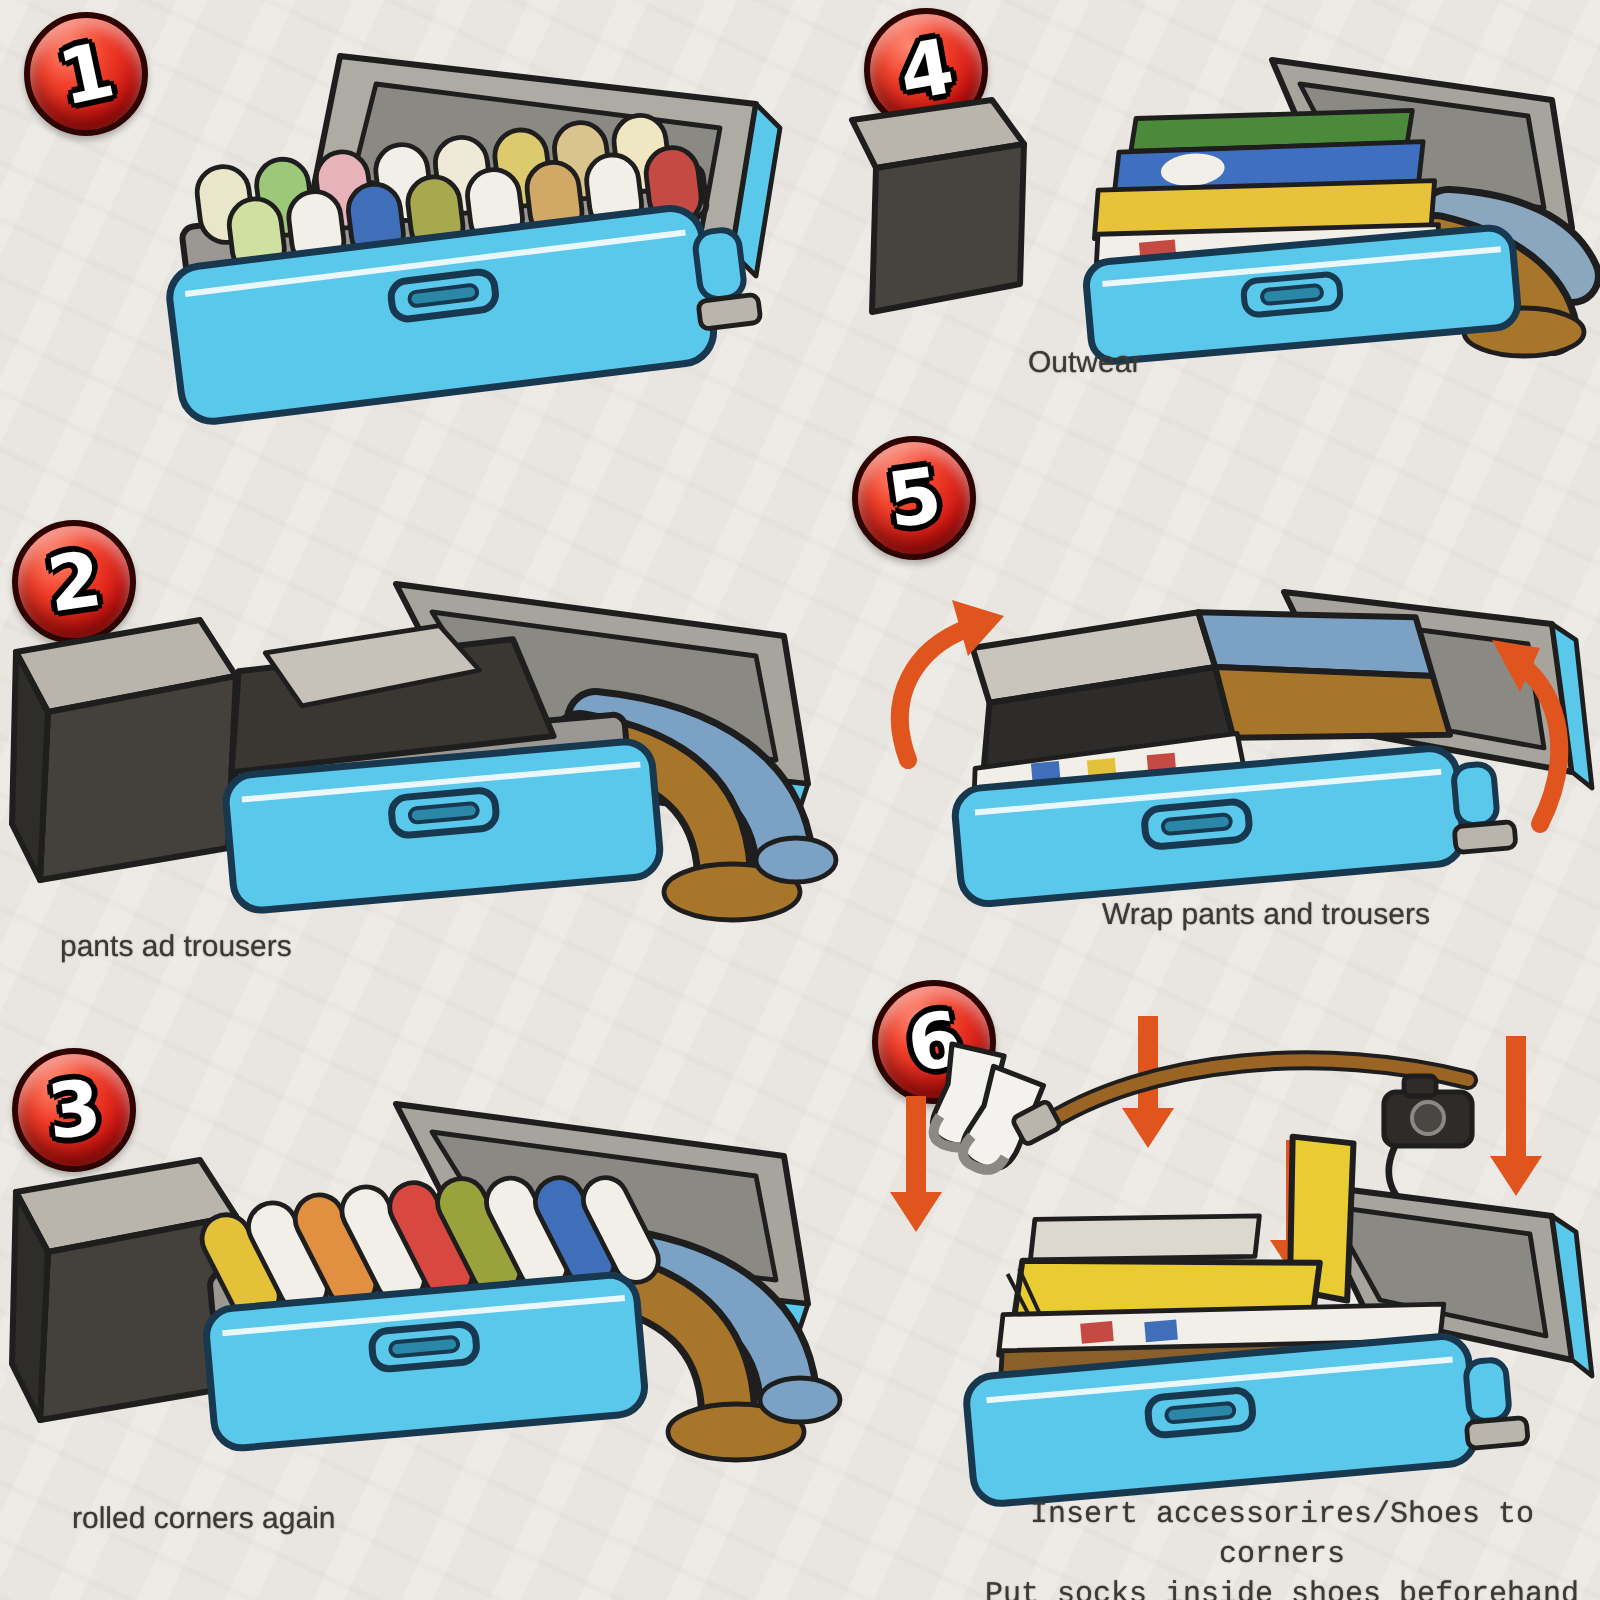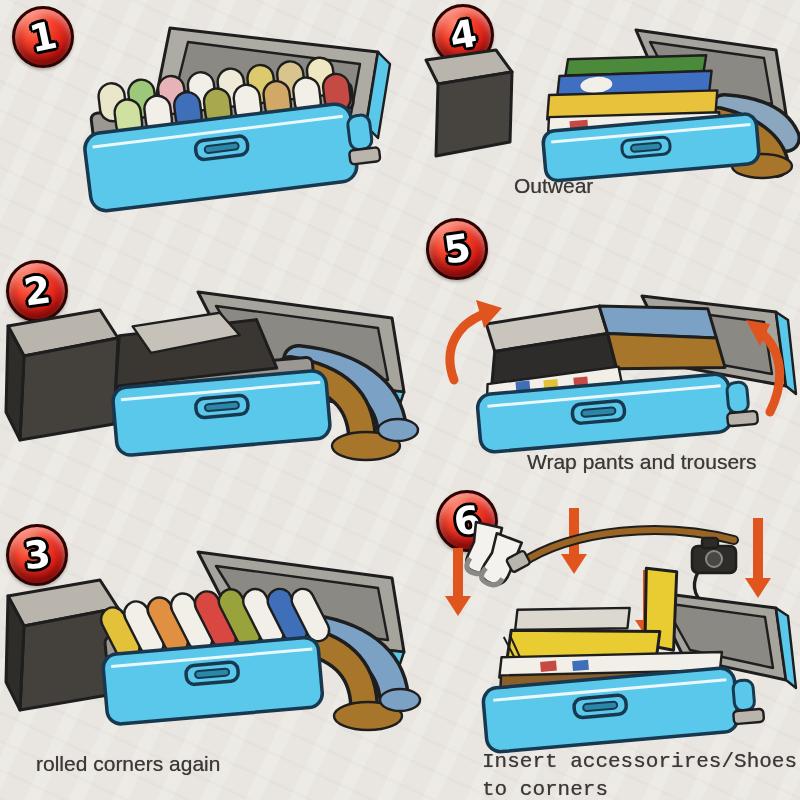--- a/index.html
+++ b/index.html
@@ -22,23 +22,24 @@
     box-sizing:border-box;
   }
   .badge span{
     color:#fff;font-weight:bold;font-size:38px;line-height:1;
     font-family:"DejaVu Sans",sans-serif;
     text-shadow:-2px -2px 0 #000, 2px -2px 0 #000, -2px 2px 0 #000, 2px 2px 0 #000,
                  0 -3px 0 #000, 0 3px 0 #000, -3px 0 0 #000, 3px 0 0 #000;
   }
   .caption{
     position:absolute;
-    font-size:21px;line-height:1.32;color:#3b3835;
+    font-size:15px;line-height:1.32;color:#3b3835;
     text-shadow:0 0 .7px rgba(59,56,53,.75);
     white-space:pre-line;
+    text-align:center;
   }
   svg{position:absolute;overflow:visible;}
   .ol{stroke:#1e1e1e;stroke-width:3;stroke-linejoin:round;}
   .ol2{stroke:#1e1e1e;stroke-width:2.4;stroke-linejoin:round;}
 </style>
 </head>
 <body>
 
 <div id="canvas">
 
@@ -119,20 +120,21 @@
       <polygon class="ol" points="126,60 264,56 280,106 118,110" fill="#3a3733"></polygon>
       <polygon class="ol2" points="140,52 228,46 246,70 156,80" fill="#c6c2ba"></polygon>
       <rect x="114" y="112" width="214" height="68" rx="14" fill="#5ac8ea" stroke="#17384f" stroke-width="3.5"></rect>
       <line x1="122" y1="124" x2="322" y2="124" stroke="#eaf7fc" stroke-width="3"></line>
       <g>
         <rect x="196" y="130" width="52" height="19" rx="8" fill="#5ac8ea" stroke="#17384f" stroke-width="3.5"></rect>
         <rect x="205" y="136" width="34" height="7" rx="3.5" fill="#2b87a8" stroke="#17384f" stroke-width="2"></rect>
       </g>
     </g>
   </svg>
+  <div class="caption" style="left:30px;top:464px;">pants ad trousers</div>
 
   <div class="badge" style="left:6px;top:524px;">
     <span style="transform:rotate(-6deg);">3</span>
   </div>
 
   <svg style="left:0px;top:532px;" width="420" height="204" viewBox="0 0 420 204">
     <g>
       <polygon class="ol" points="8,64 100,48 118,76 24,94" fill="#b9b5ac"></polygon>
       <polygon class="ol" points="24,94 118,76 114,162 20,178" fill="#44413d"></polygon>
       <polygon class="ol" points="8,64 24,94 20,178 6,150" fill="#2f2d2a"></polygon>
@@ -247,21 +249,21 @@
     </g>
     <g>
       <path d="M30,136 C18,104 34,80 60,70" stroke="#e0551e" stroke-width="9" fill="none" stroke-linecap="round"></path>
       <polygon points="52,56 78,64 60,84" fill="#e0551e"></polygon>
     </g>
     <g>
       <path d="M346,168 C362,136 358,104 334,86" stroke="#e0551e" stroke-width="9" fill="none" stroke-linecap="round"></path>
       <polygon points="322,76 346,80 336,102" fill="#e0551e"></polygon>
     </g>
   </svg>
-  <div class="caption" style="left:527px;top:448px;">Wrap pants and trousers</div>
+  <div class="caption" style="left:551px;top:448px;">Wrap pants and trousers</div>
 
   <div class="badge" style="left:436px;top:490px;">
     <span style="transform:rotate(-10deg);">6</span>
   </div>
 
   <svg style="left:424px;top:496px;" width="376" height="252" viewBox="0 0 376 252">
 
     <g fill="#e0551e">
       <rect x="29" y="52" width="10" height="50"></rect>
         <polygon points="21,100 47,100 34,120"></polygon>

